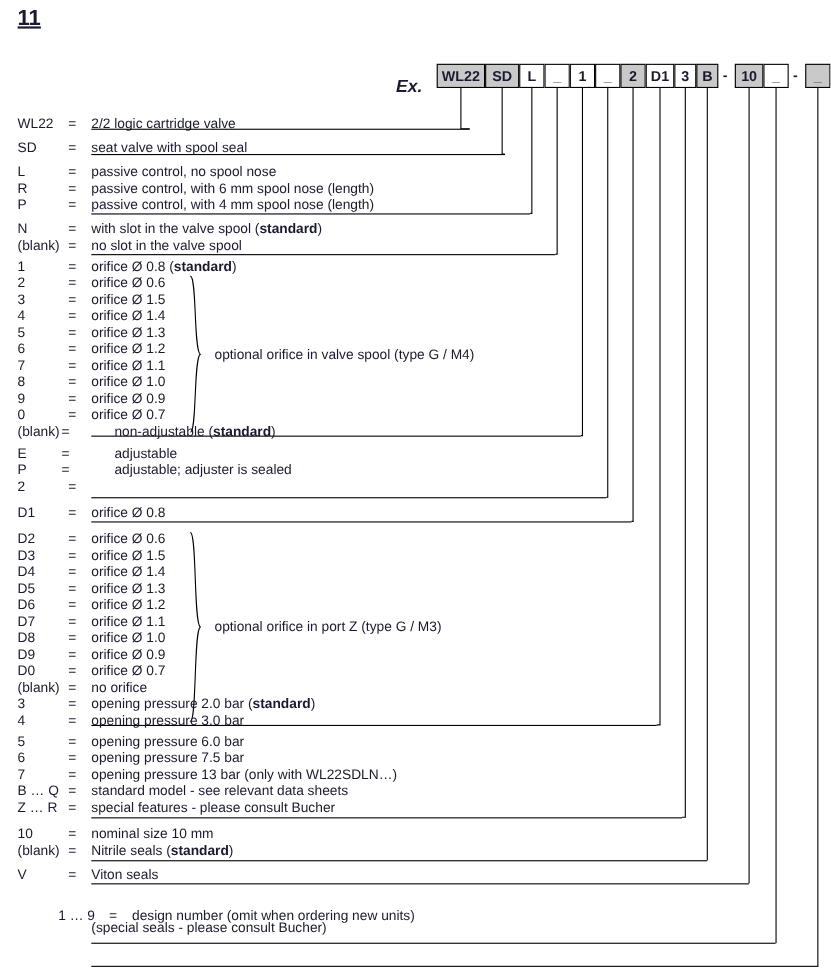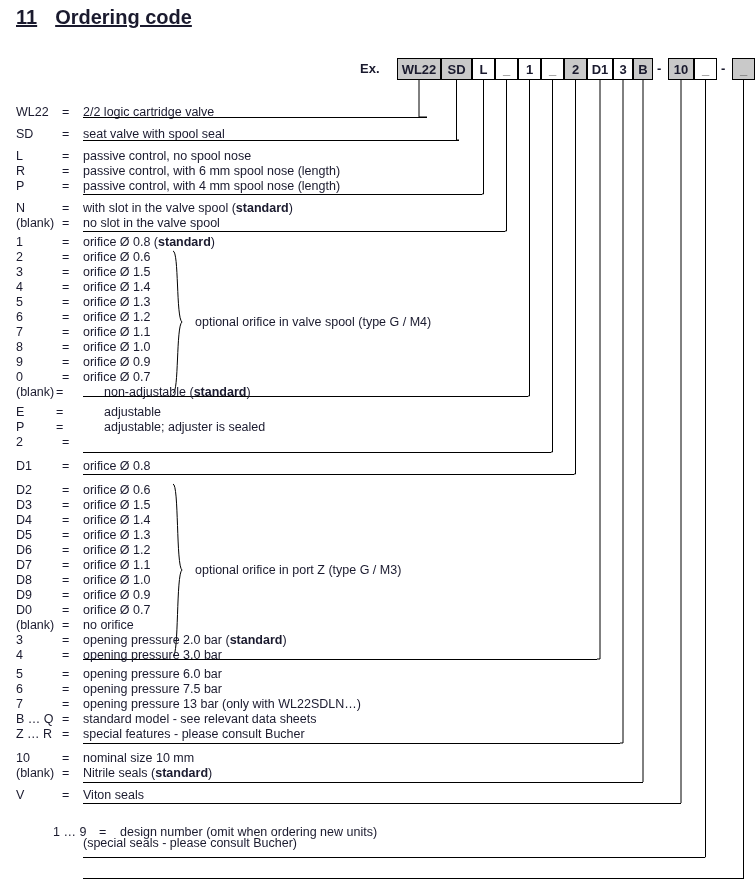--- a/index.html
+++ b/index.html
@@ -41,23 +41,24 @@
   #code-strip {
     position: absolute;
     top: 58px;
     left: 0;
     width: 755px;
     height: 24px;
   }
   #ex-label {
     position: absolute;
     left: 360px;
-    top: 3px;
-    font-size: 13px;
+    top: 13px;
+    font-size: 16px;
     font-weight: 700;
+    font-style: italic;
   }
   .codebox {
     position: absolute;
     top: 0;
     height: 22px;
     box-sizing: border-box;
     border: 1px solid #000;
     background: #ffffff;
     font-size: 13px;
     font-weight: 700;
@@ -133,21 +134,20 @@
     font-size: 12.5px;
     line-height: 15px;
     white-space: nowrap;
   }
 </style>
 </head>
 <body>
 
 <div id="title-bar">
   <span class="sec-num">11</span>
-  <span class="sec-title">Ordering code</span>
 </div>
 
 <svg id="leaders" viewBox="0 0 755 891" width="755" height="891">
     <path d="M419,80 L419,117 L427,117" fill="none" stroke="#000000" stroke-width="1"></path>
     <path d="M456.5,80 L456.5,140 L459,140" fill="none" stroke="#000000" stroke-width="1"></path>
     <path d="M483.5,80 L483.5,194 L482,194" fill="none" stroke="#000000" stroke-width="1"></path>
     <path d="M506.5,80 L506.5,231 L505,231" fill="none" stroke="#000000" stroke-width="1"></path>
     <path d="M529.5,80 L529.5,396 L528,396" fill="none" stroke="#000000" stroke-width="1"></path>
     <path d="M552.5,80 L552.5,452 L551,452" fill="none" stroke="#000000" stroke-width="1"></path>
     <path d="M575.5,80 L575.5,474 L574,474" fill="none" stroke="#000000" stroke-width="1"></path>

